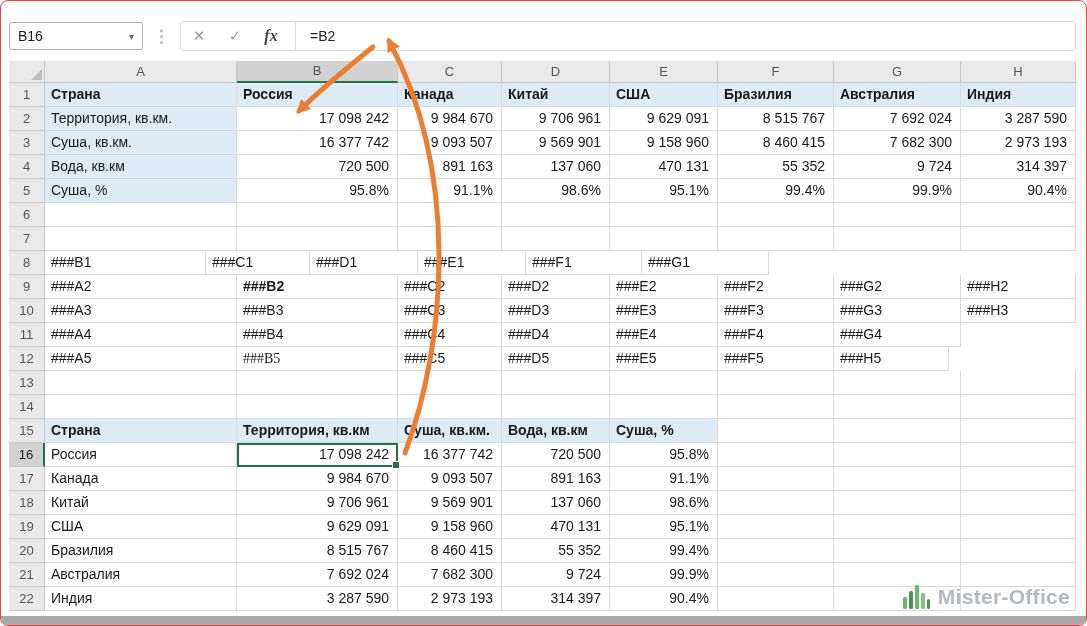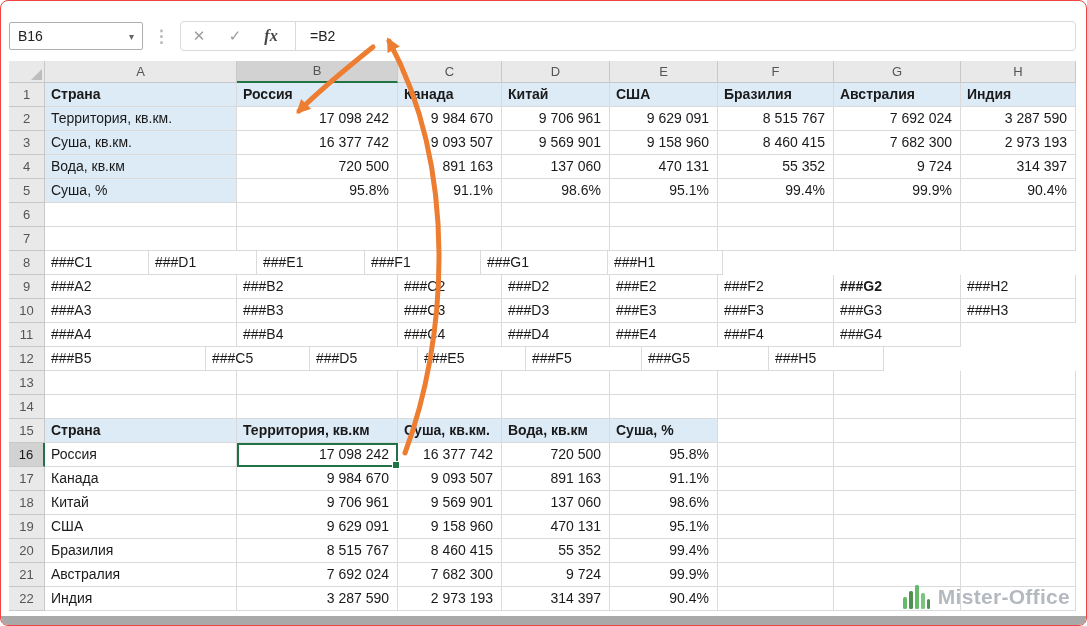--- a/index.html
+++ b/index.html
@@ -138,36 +138,36 @@
         <div class="cell" style="width: 161px;"></div>
         <div class="cell" style="width: 104px;"></div>
         <div class="cell" style="width: 108px;"></div>
         <div class="cell" style="width: 108px;"></div>
         <div class="cell" style="width: 116px;"></div>
         <div class="cell" style="width: 127px;"></div>
         <div class="cell" style="width: 115px;"></div>
       </div>
       <div class="g-row">
         <div class="rowhdr">8</div>
+        <div class="cell" style="width: 161px;">###B1</div>
         <div class="cell" style="width: 104px;">###C1</div>
         <div class="cell" style="width: 108px;">###D1</div>
         <div class="cell" style="width: 108px;">###E1</div>
         <div class="cell" style="width: 116px;">###F1</div>
         <div class="cell" style="width: 127px;">###G1</div>
-        <div class="cell" style="width: 115px;">###H1</div>
       </div>
       <div class="g-row">
         <div class="rowhdr">9</div>
         <div class="cell" style="width: 192px;">###A2</div>
-        <div class="cell" style="width: 161px;">###B2</div>
+        <div class="cell" style="width: 161px; font-weight: bold;">###B2</div>
         <div class="cell" style="width: 104px;">###C2</div>
         <div class="cell" style="width: 108px;">###D2</div>
         <div class="cell" style="width: 108px;">###E2</div>
         <div class="cell" style="width: 116px;">###F2</div>
-        <div class="cell" style="width: 127px; font-weight: bold;">###G2</div>
+        <div class="cell" style="width: 127px;">###G2</div>
         <div class="cell" style="width: 115px;">###H2</div>
       </div>
       <div class="g-row">
         <div class="rowhdr">10</div>
         <div class="cell" style="width: 192px;">###A3</div>
         <div class="cell" style="width: 161px;">###B3</div>
         <div class="cell" style="width: 104px;">###C3</div>
         <div class="cell" style="width: 108px;">###D3</div>
         <div class="cell" style="width: 108px;">###E3</div>
         <div class="cell" style="width: 116px;">###F3</div>
@@ -179,26 +179,26 @@
         <div class="cell" style="width: 192px;">###A4</div>
         <div class="cell" style="width: 161px;">###B4</div>
         <div class="cell" style="width: 104px;">###C4</div>
         <div class="cell" style="width: 108px;">###D4</div>
         <div class="cell" style="width: 108px;">###E4</div>
         <div class="cell" style="width: 116px;">###F4</div>
         <div class="cell" style="width: 127px;">###G4</div>
       </div>
       <div class="g-row">
         <div class="rowhdr">12</div>
-        <div class="cell" style="width: 161px;">###B5</div>
+        <div class="cell" style="width: 192px;">###A5</div>
+        <div class="cell" style="width: 161px; font-family: Liberation Serif, serif;">###B5</div>
         <div class="cell" style="width: 104px;">###C5</div>
         <div class="cell" style="width: 108px;">###D5</div>
         <div class="cell" style="width: 108px;">###E5</div>
         <div class="cell" style="width: 116px;">###F5</div>
-        <div class="cell" style="width: 127px;">###G5</div>
         <div class="cell" style="width: 115px;">###H5</div>
       </div>
       <div class="g-row">
         <div class="rowhdr">13</div>
         <div class="cell" style="width: 192px;"></div>
         <div class="cell" style="width: 161px;"></div>
         <div class="cell" style="width: 104px;"></div>
         <div class="cell" style="width: 108px;"></div>
         <div class="cell" style="width: 108px;"></div>
         <div class="cell" style="width: 116px;"></div>

